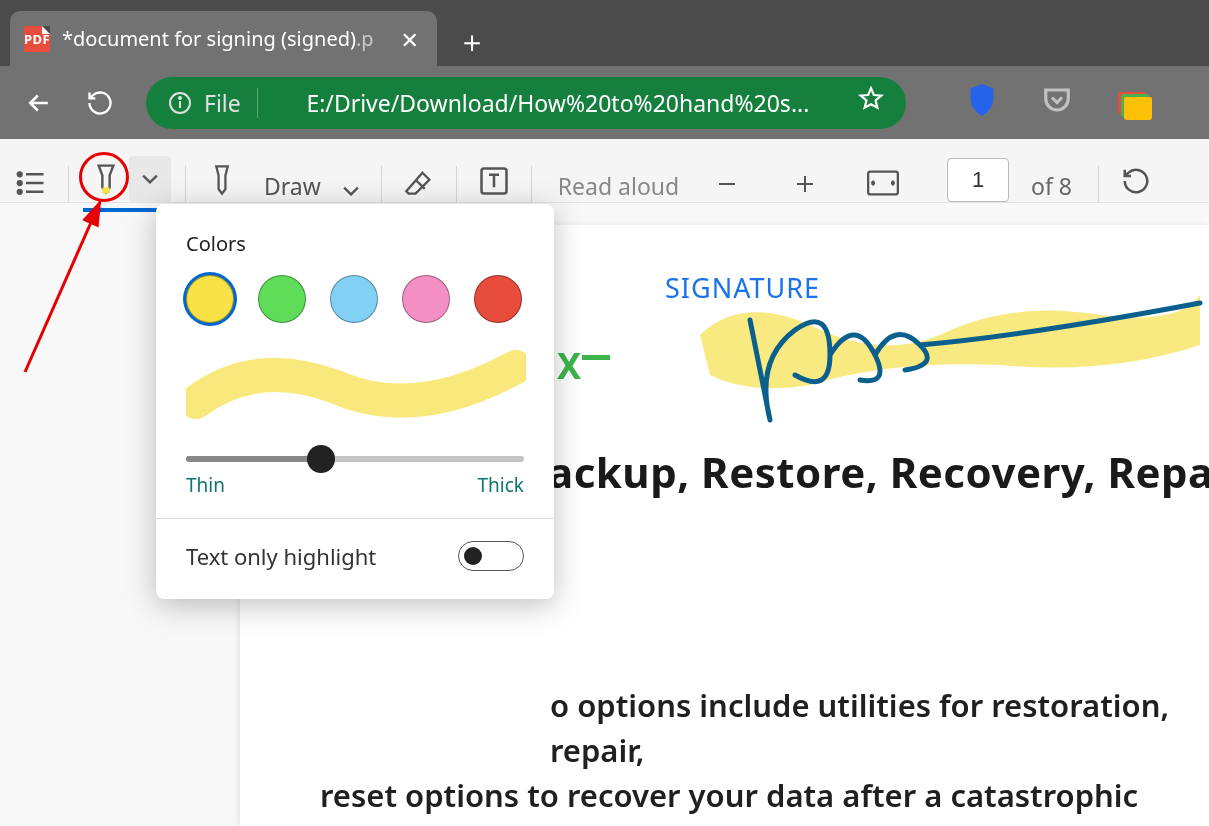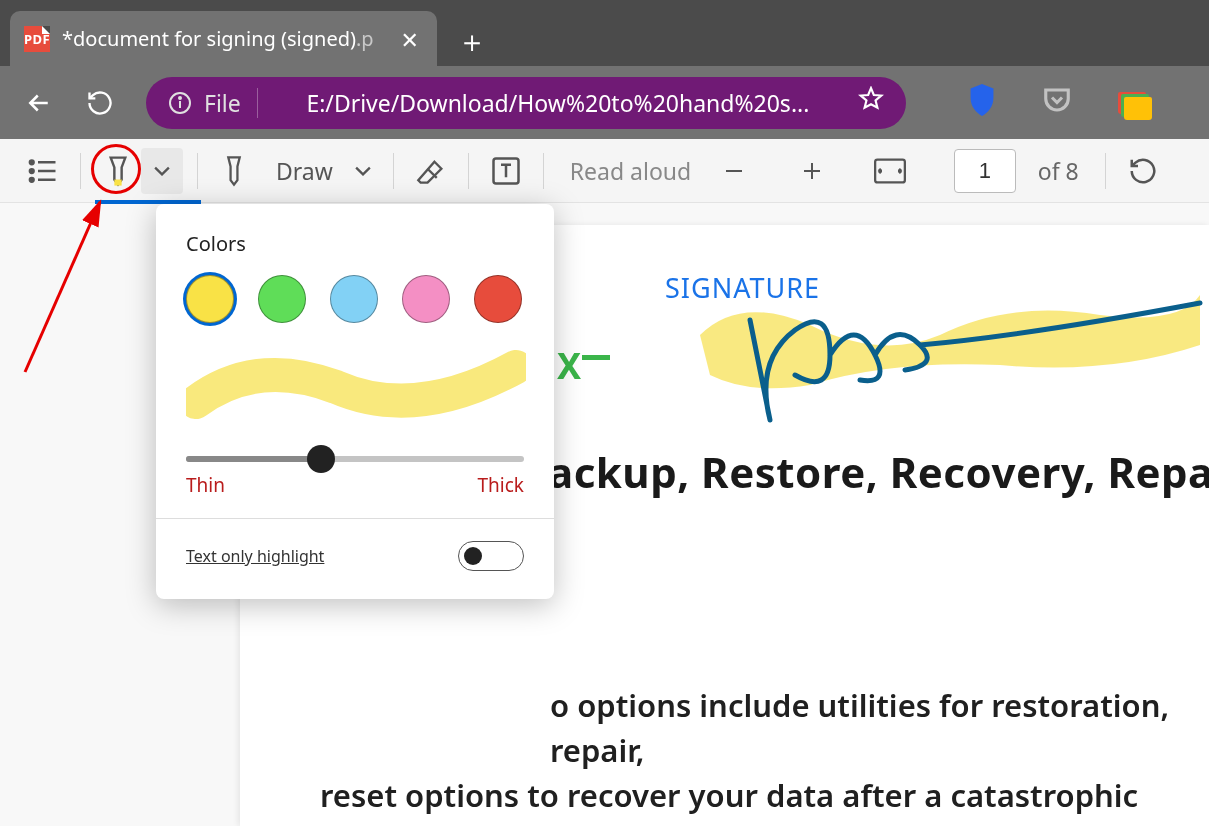--- a/index.html
+++ b/index.html
@@ -77,21 +77,21 @@
 .addr-bar {
   background: #727272;
   flex: 1;
   display: flex;
   align-items: center;
   padding: 0 24px;
   gap: 32px;
 }
 .nav-btn { color: #fff; cursor: pointer; display: flex; align-items: center; }
 .url-pill {
-  background: #701a75;
+  background: #15803d;
   border-radius: 30px;
   height: 52px;
   flex: 1;
   display: flex;
   align-items: center;
   padding: 0 22px;
   gap: 16px;
   color: #fff;
   font-size: 23px;
   max-width: 760px;
@@ -128,22 +128,22 @@
   background: #ffc107;
   border-radius: 2px 2px 3px 3px;
   z-index: 2;
 }
 
 .pdf-toolbar {
   background: #f5f5f5;
   height: 64px;
   border-bottom: 1px solid #e3e3e3;
   display: flex;
-  align-items: center;
-  padding: 0 20px;
+  align-items: flex-end;
+  padding: 0 8px;
   gap: 8px;
   color: #555;
   font-size: 23px;
 }
 .tb-btn { display: flex; align-items: center; justify-content: center; padding: 6px 8px; cursor: pointer; border-radius: 4px; }
 .tb-sep { width: 1px; height: 36px; background: #d4d4d4; margin: 0 6px; }
 .highlighter-slot {
   display: flex;
   align-items: center;
   gap: 0;
@@ -213,24 +213,24 @@
 }
 .slider-wrap { margin-top: 26px; }
 .slider-track {
   height:6px;background:#c4c4c4;border-radius:3px;position:relative;
 }
 .slider-fill { position:absolute;left:0;top:0;height:100%;background:#888;border-radius:3px; }
 .slider-thumb {
   position:absolute;top:50%;transform:translate(-50%,-50%);
   width:28px;height:28px;background:#222;border-radius:50%;cursor:pointer;
 }
-.slider-labels { display:flex;justify-content:space-between;font-size:19px;color:#b91c1c;margin-top:10px;}
+.slider-labels { display:flex;justify-content:space-between;font-size:19px;color:#0f766e;margin-top:10px;}
 .pop-divider{height:1px;background:#ddd;}
 .toggle-row { display:flex;align-items:center;justify-content:space-between;padding:22px 30px 28px;}
-.toggle-label { font-size:16px;color:#333;text-decoration:underline; }
+.toggle-label { font-size:22px;color:#333; }
 .toggle {
   width:66px;height:30px;border:1.5px solid #555;border-radius:30px;position:relative;cursor:pointer;background:#fff;
 }
 .toggle-knob { position:absolute;left:5px;top:50%;transform:translateY(-50%);width:18px;height:18px;background:#222;border-radius:50%; }
 
 .red-arrow {
   position:absolute;left:20px;top:192px;pointer-events:none;z-index:60;
 }
 
 .page {

